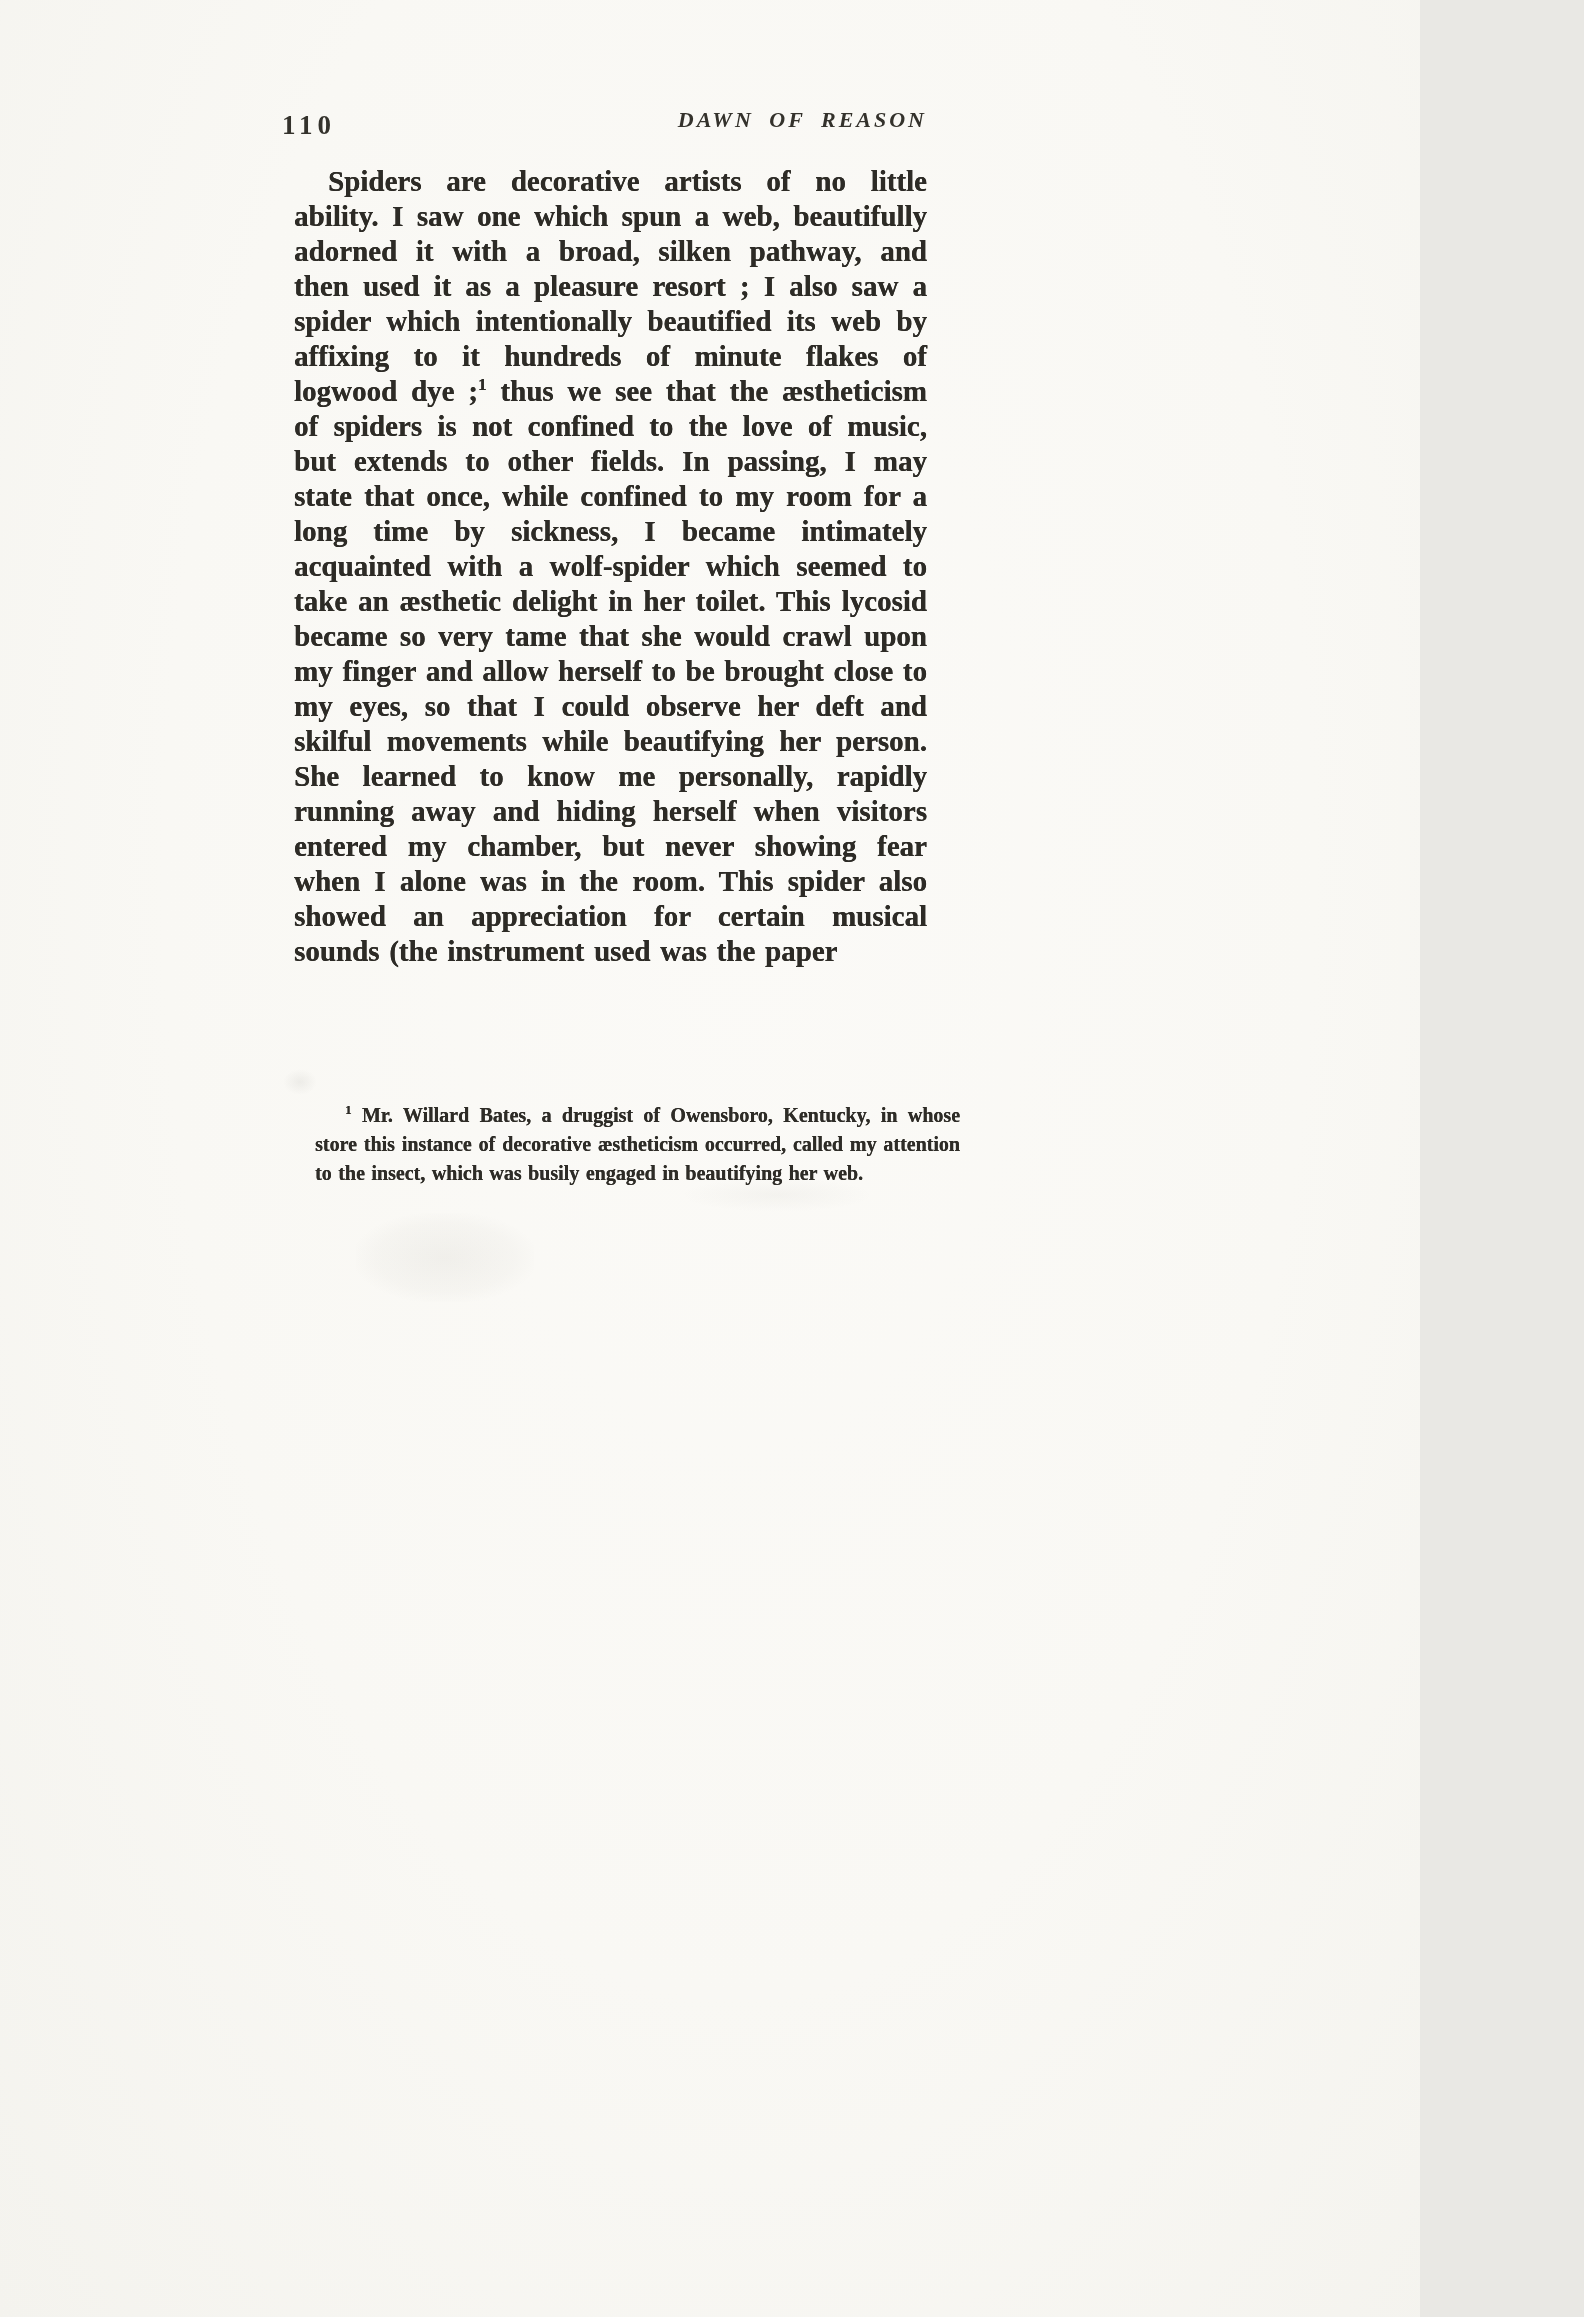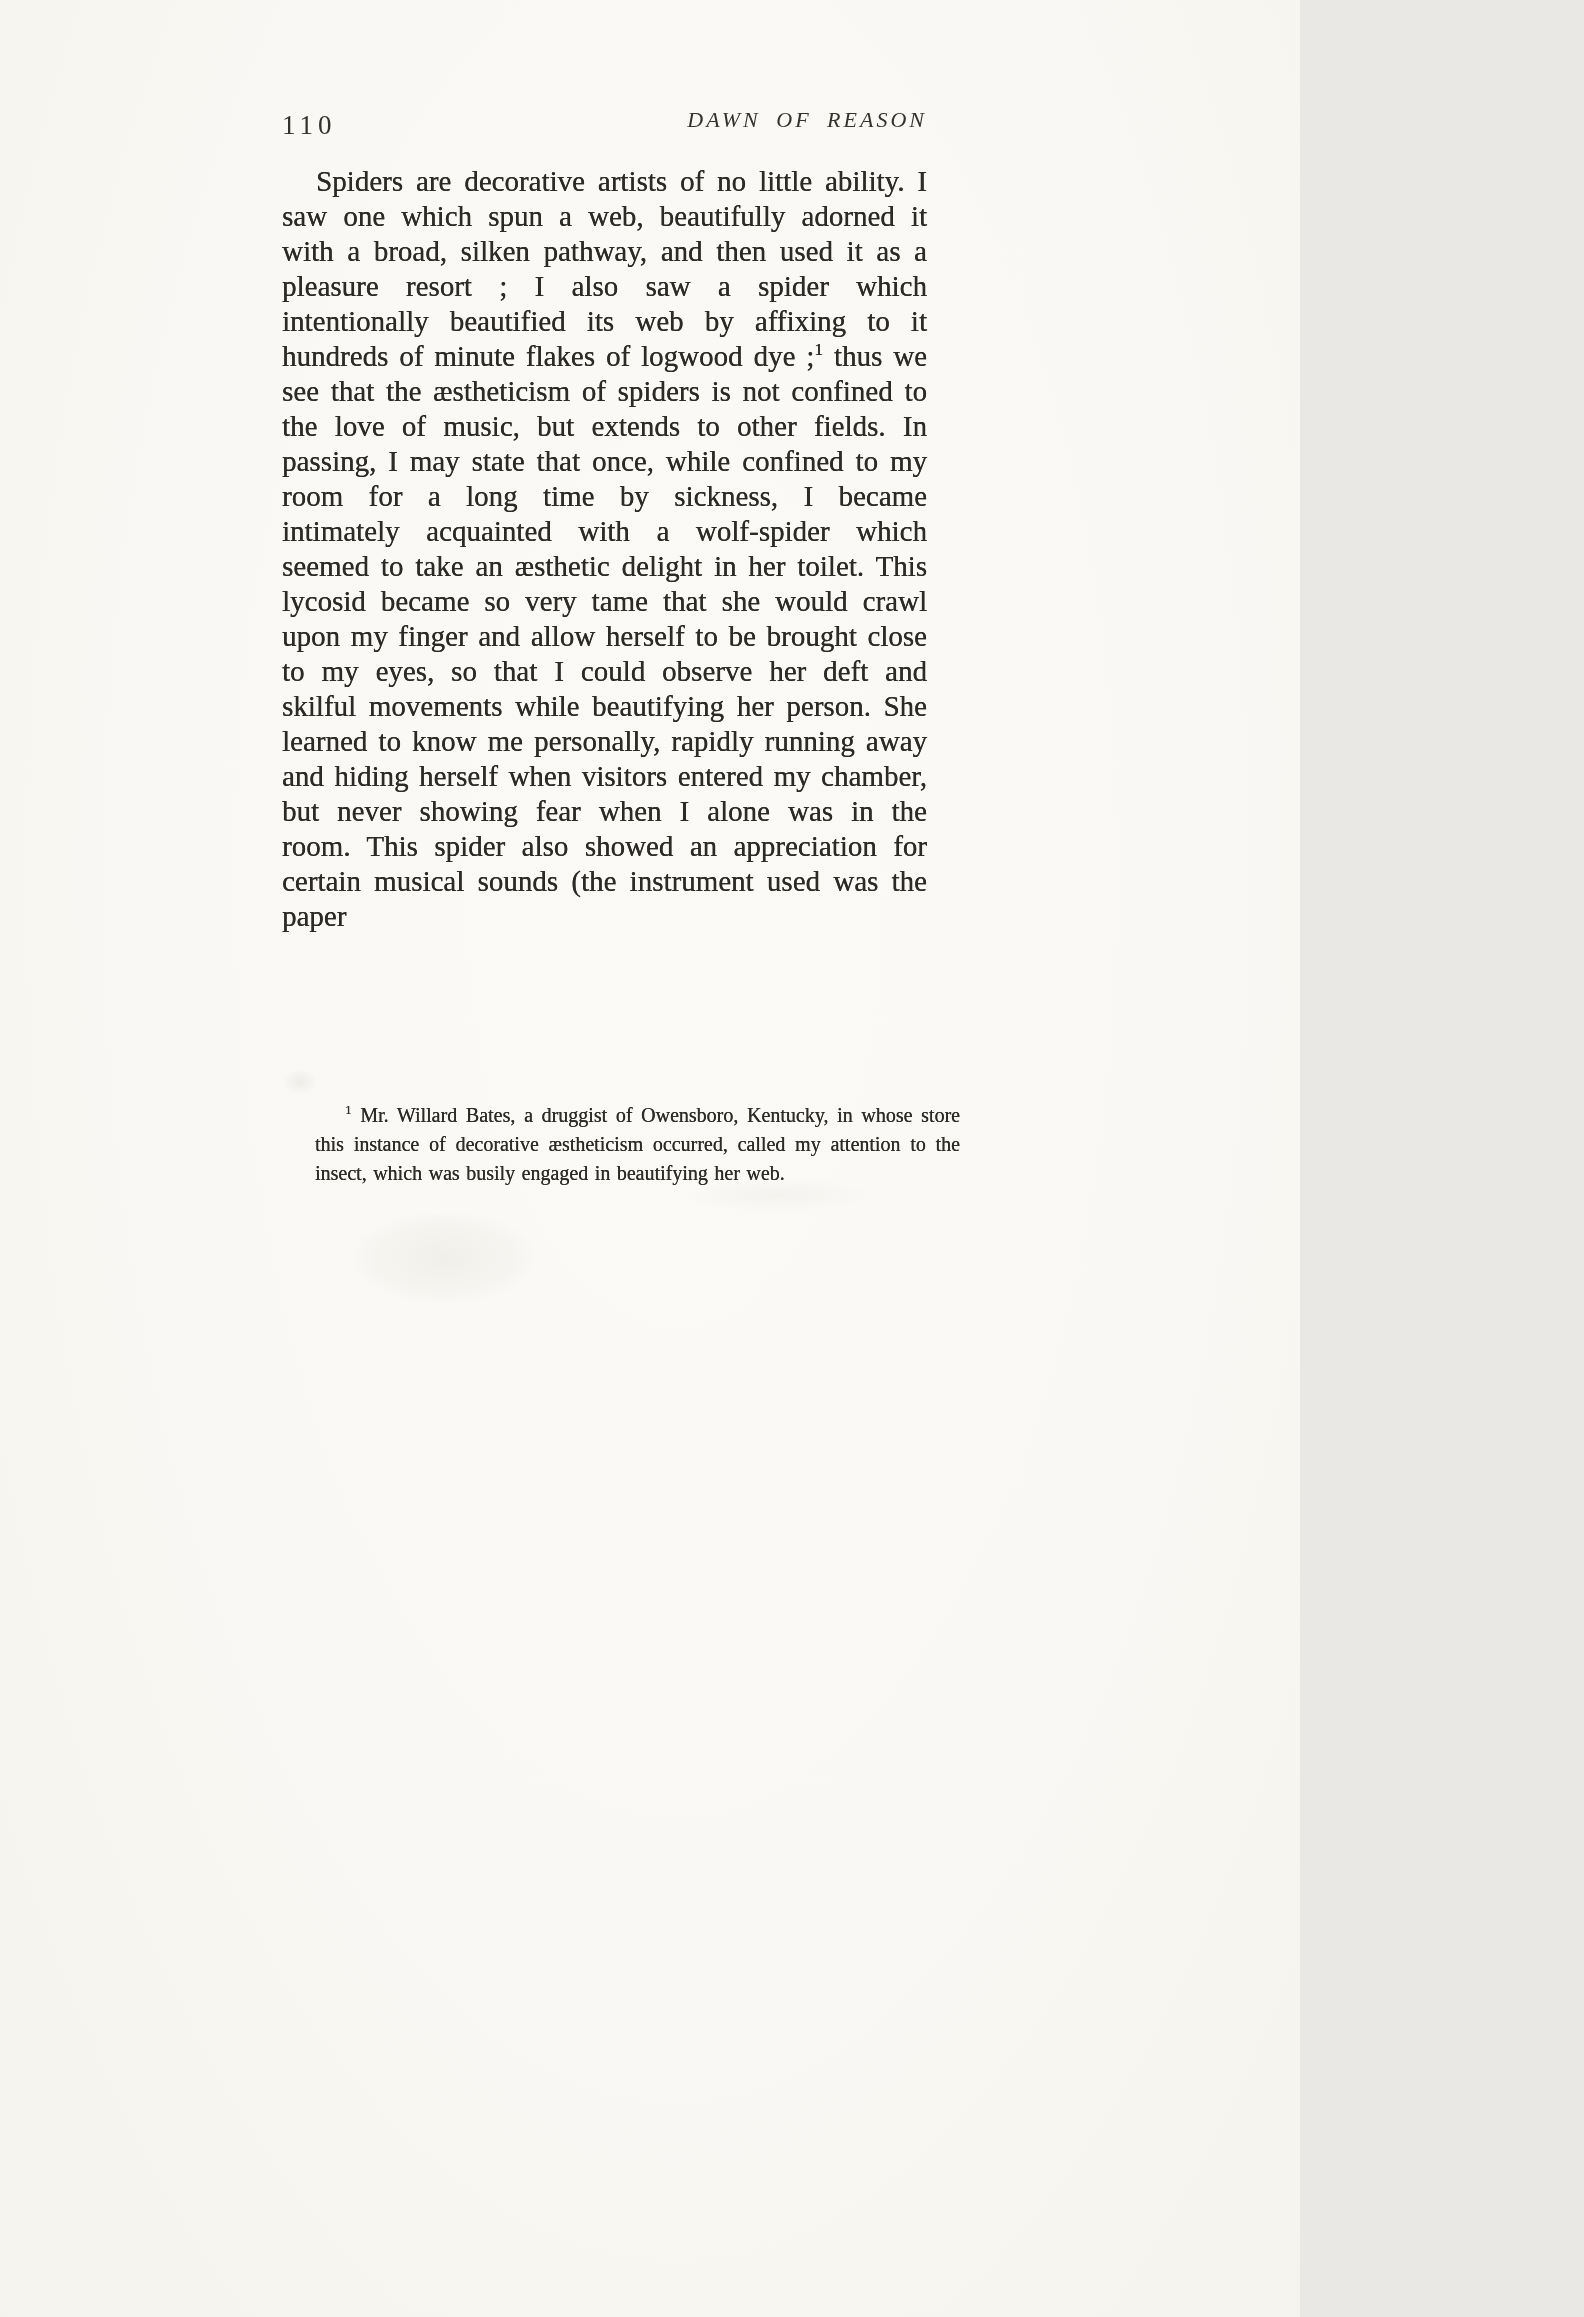--- a/index.html
+++ b/index.html
@@ -2,26 +2,27 @@
 <html><head>
 <meta charset="utf-8">
 <style>
   html, body {
     margin: 0;
     padding: 0;
     background: #e9e8e4;
   }
   .page {
     position: relative;
-    width: 1300px;
+    width: 1420px;
     height: 2318px;
     background: radial-gradient(ellipse at 52% 38%, #fbfaf7 0%, #f9f8f4 55%, #f4f3ee 100%);
     font-family: "Liberation Serif", "DejaVu Serif", serif;
     color: #2d2b26;
     overflow: hidden;
+    font-weight: bold;
   }
   .header {
     position: absolute;
     top: 107px;
     left: 282px;
     width: 645px;
     height: 40px;
   }
   .page-number {
     position: absolute;
@@ -52,20 +53,21 @@
   .para {
     margin: 0;
     font-size: 29px;
     line-height: 35px;
     text-align: justify;
     word-spacing: 2.5px;
     text-shadow: 0.2px 0 0 currentColor;
   }
   .para.indented {
     text-indent: 34px;
+    margin-left: 12px;
   }
   sup.fn-ref {
     font-size: 0.6em;
     vertical-align: super;
     line-height: 0;
   }
   .footnote {
     position: absolute;
     top: 1101px;
     left: 282px;

